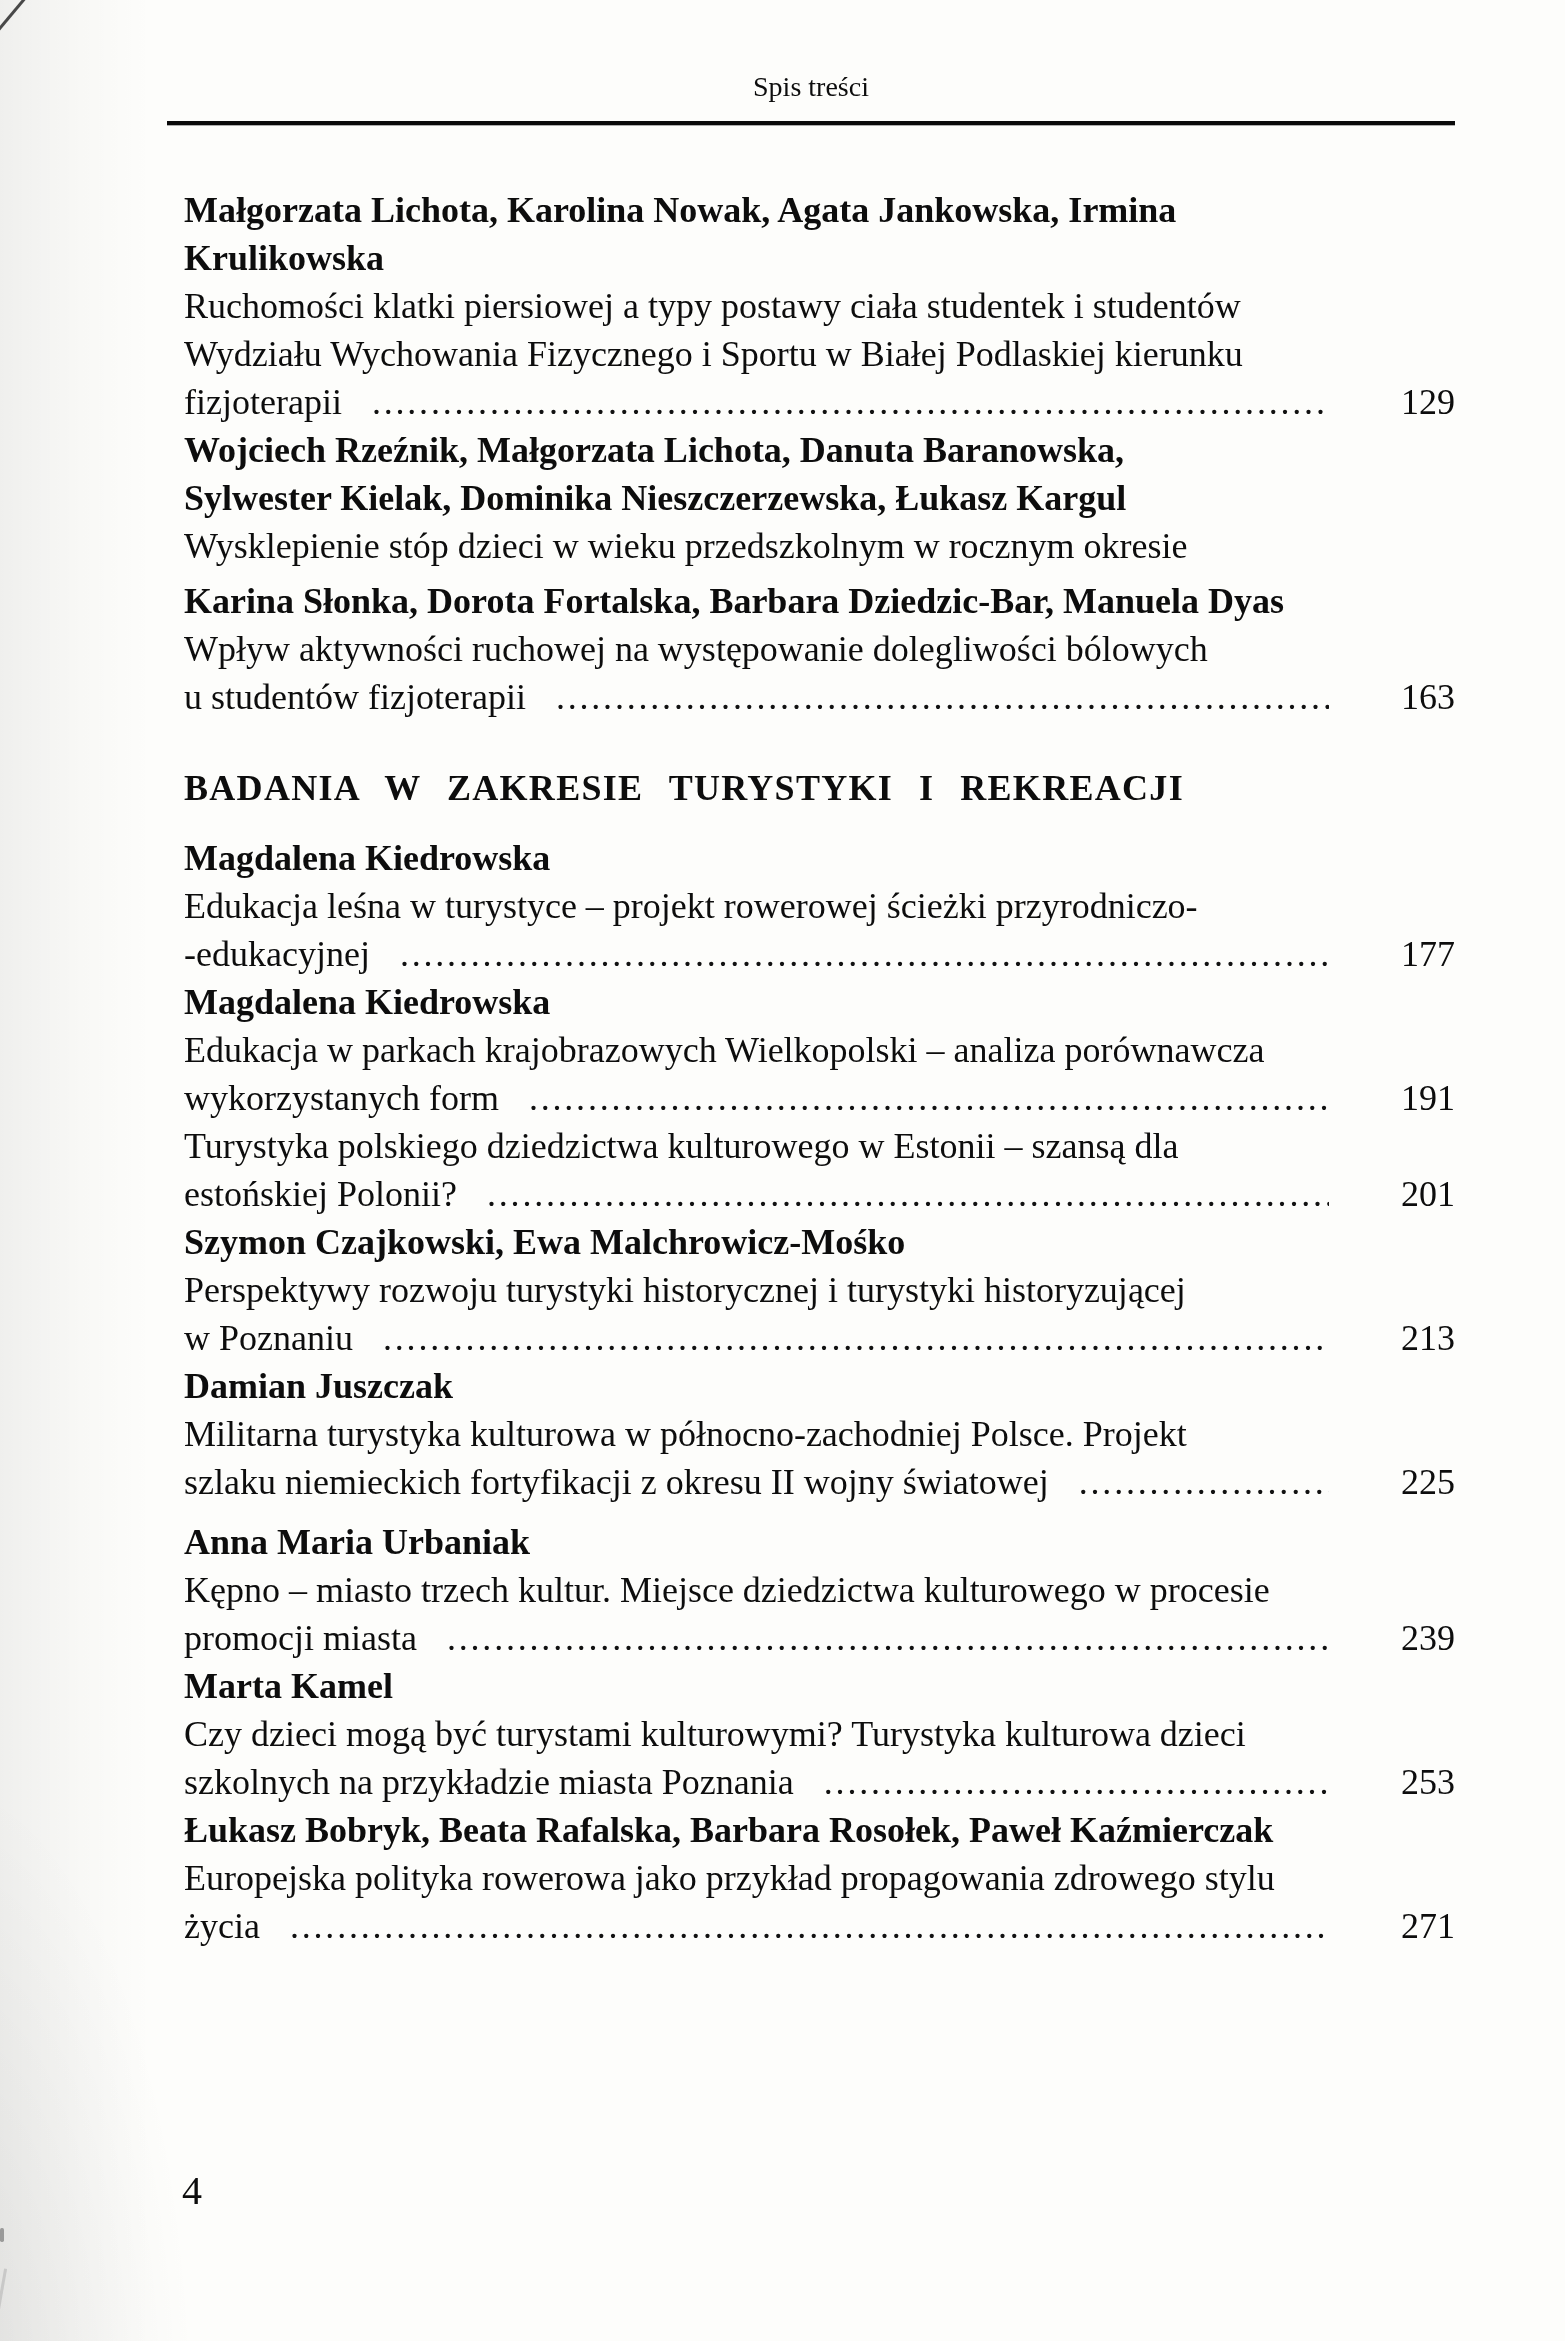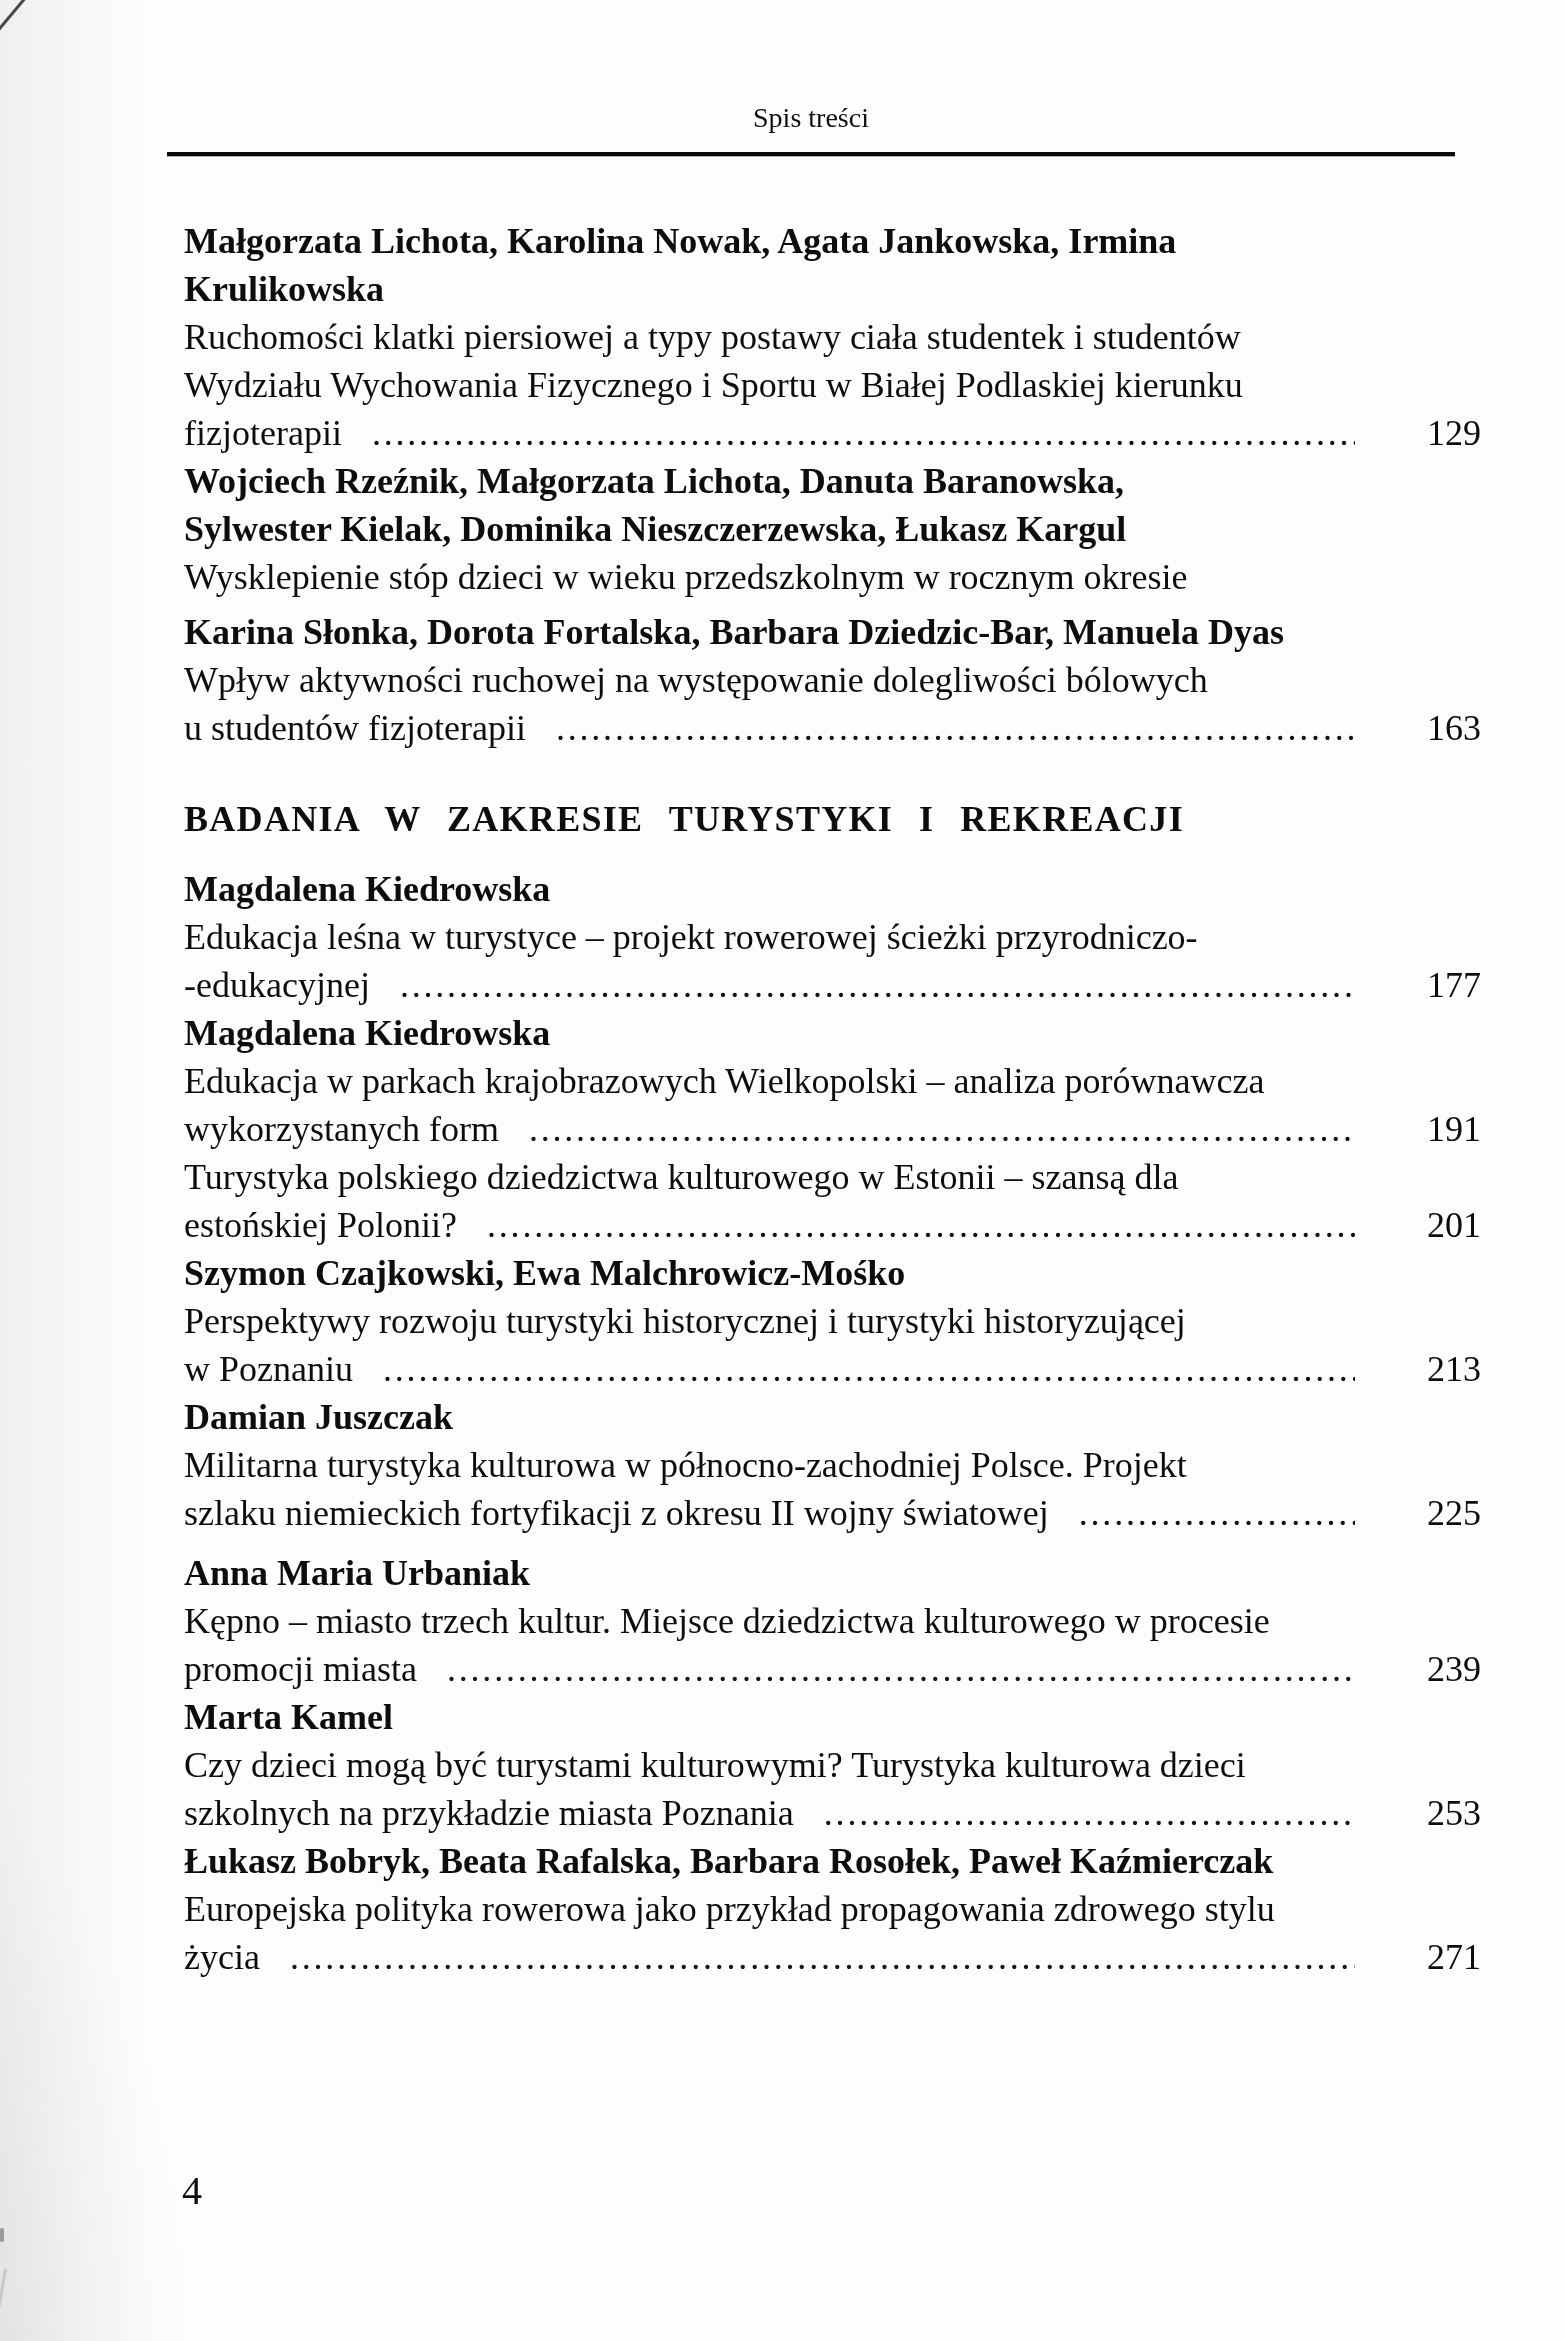--- a/index.html
+++ b/index.html
@@ -32,37 +32,37 @@
   .artifact-tick {
     position: absolute; left: 0; top: 2228px; width: 4.3px; height: 14px;
     background: #7a7a7a; border-radius: 1.7px; opacity: 0.7;
   }
   .artifact-bl {
     position: absolute; left: -2.6px; top: 2268px; width: 2.6px; height: 82px;
     background: #b5b5b5; transform: rotate(10deg); opacity: 0.6;
   }
 
   
-  .running-head { padding-top: 100px; }
+  .running-head { padding-top: 69px; }
   .header-title {
     margin: 0 110px 0 167px;
     text-align: center;
     font-size: 28px;
     line-height: 36px;
   }
   .header-rule {
     margin: 15.6px 110px 0 167px;
     height: 4.3px;
     background: #0a0a0a;
     box-shadow: 0 0.9px 0 rgba(0,0,0,0.35);
   }
 
   
   .content {
-    padding: 61px 84px 0 184px;
+    padding: 61px 110px 0 184px;
     font-size: 36px;
     line-height: 48px;
   }
   .content > div:nth-child(3)  { margin-top: 7px; font-family: Liberation Serif, serif; }   
   .content > div:nth-child(10) { margin-top: 12px; }  
 
   .authors-line { font-weight: 700; white-space: nowrap; }
   .title-line   { white-space: nowrap; }
 
   .section-heading {

